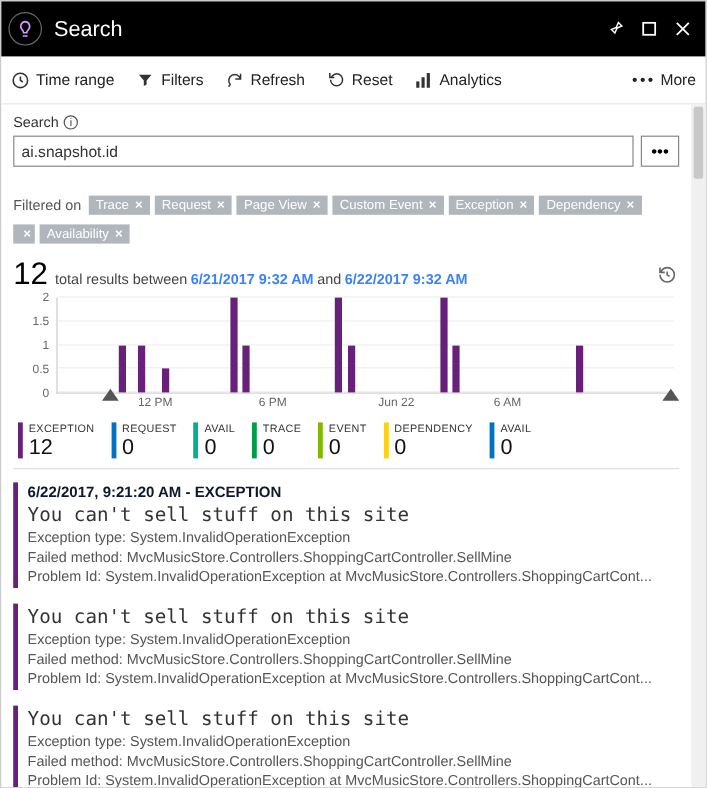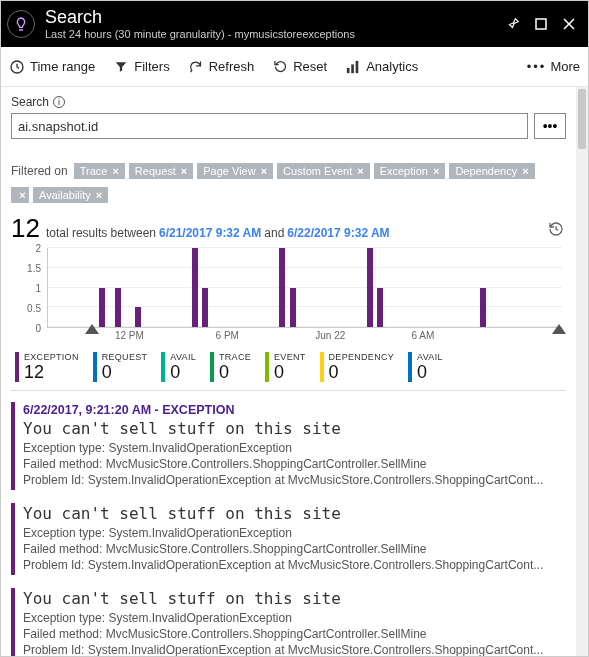--- a/index.html
+++ b/index.html
@@ -60,36 +60,35 @@
   
   .legend { display:flex; gap:14px; padding: 2px 0 8px 4px; border-bottom:1px solid #ddd; margin-bottom:8px;}
   .legend .li { display:flex; }
   .legend .bar { width:4px; margin-right:5px;}
   .legend .txt { font-size:9px; color:#333; letter-spacing:0.3px;}
   .legend .num { font-size:18px; font-weight:300; color:#111; line-height:20px;}
 
   
   .row { position:relative; padding: 4px 0 8px 12px; font-size:12px; color:#333; margin-bottom:4px;}
   .row::before { content:""; position:absolute; left:0; top:3px; bottom:6px; width:4px; background:#68217a;}
-  .row .hdr { font-weight:600; color:#4c1d95; font-size:12.5px; margin-bottom:2px;}
+  .row .hdr { font-weight:600; color:#0f172a; font-size:12.5px; margin-bottom:2px;}
   .row .msg { font-family: Consolas, monospace; font-size:16px; color:#333; margin-bottom:2px;}
   .row .meta { color:#555; font-size:12px; line-height:16px; white-space:nowrap; overflow:hidden; text-overflow:ellipsis;}
 </style>
 </head>
 <body>
 
 <div class="titlebar">
   <div class="bulb">
     <svg viewBox="0 0 24 24" fill="none" stroke="#d59cff" stroke-width="2">
         <path d="M9 21h6M10 17h4M12 3a6 6 0 00-4 10c1 1 2 2 2 4h4c0-2 1-3 2-4a6 6 0 00-4-10z"></path>
       </svg>
   </div>
   <div class="titles">
     <div class="title">Search</div>
-    <div class="subtitle">Last 24 hours (30 minute granularity) - mymusicstoreexceptions</div>
   </div>
   <div class="winbtn">
       <svg width="14" height="14" viewBox="0 0 24 24" fill="none" stroke-width="2">
         <path d="M16 3l5 5-7 3-3 7-5-5 7-3z"></path>
       </svg>
     </div>
   <div class="winbtn">
       <svg width="12" height="12" viewBox="0 0 12 12" fill="none" stroke-width="1.5">
         <rect x="1" y="1" width="10" height="10"></rect>
       </svg>

